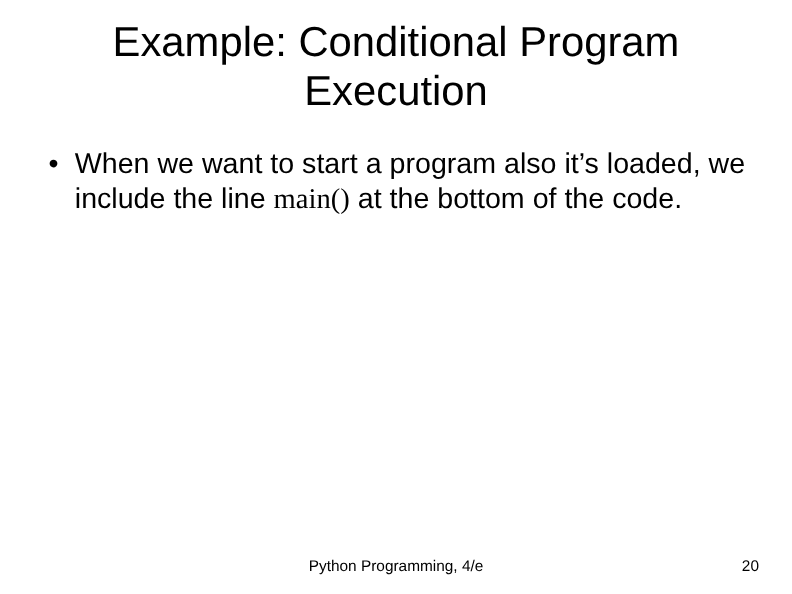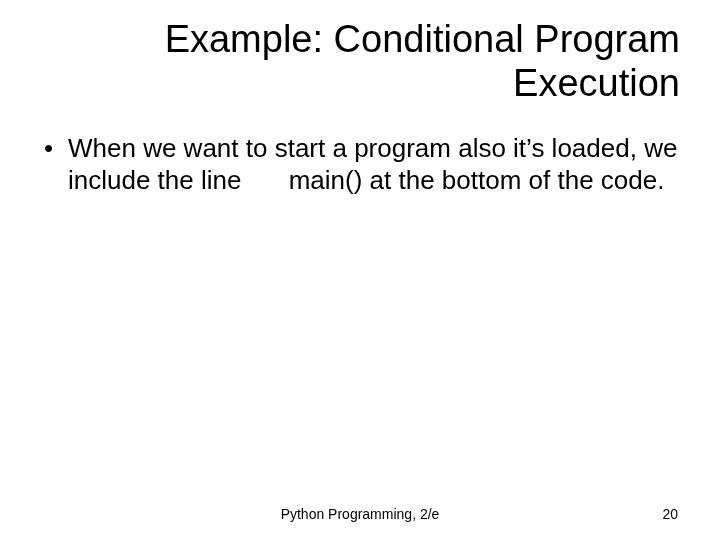--- a/index.html
+++ b/index.html
@@ -12,21 +12,21 @@
     color: #000;
   }
   .slide {
     width: 720px;
     height: 540px;
     position: relative;
     box-sizing: border-box;
     padding: 18px 40px 0 40px;
   }
   .title {
-    text-align: right;
+    text-align: center;
     font-size: 38px;
     line-height: 1.15;
     margin: 0 0 28px 0;
     font-weight: normal;
   }
   .body {
     font-size: 26px;
     line-height: 1.2;
   }
   ul.bullets {
@@ -41,47 +41,46 @@
   }
   ul.bullets > li::before {
     content: "•";
     position: absolute;
     left: 4px;
     top: 0;
     font-size: 26px;
     line-height: 1.2;
   }
   .code {
-    font-family: Liberation Sans, sans-serif;
-    margin-left: 40px;
+    font-family: Liberation Serif, serif;
   }
   .footer-center {
     position: absolute;
     bottom: 18px;
     width: 100%;
     left: 0;
     text-align: center;
     font-size: 14px;
   }
   .footer-right {
     position: absolute;
     bottom: 18px;
-    right: 42px;
+    right: 30px;
     font-size: 14px;
   }
 </style>
 </head>
 <body>
 
 <div class="slide">
   <h1 class="title">Example: Conditional Program Execution</h1>
 
   <div class="body">
     <ul class="bullets">
       <li>
         <span>When we want to start a program also it’s loaded, we include the line </span><span class="code">main()</span><span> at the bottom of the code.</span>
       </li>
     </ul>
   </div>
 
-  <div class="footer-center">Python Programming, 2/e</div>
+  <div class="footer-center">Python Programming, 4/e</div>
   <div class="footer-right">20</div>
 </div>
 
 </body></html>

